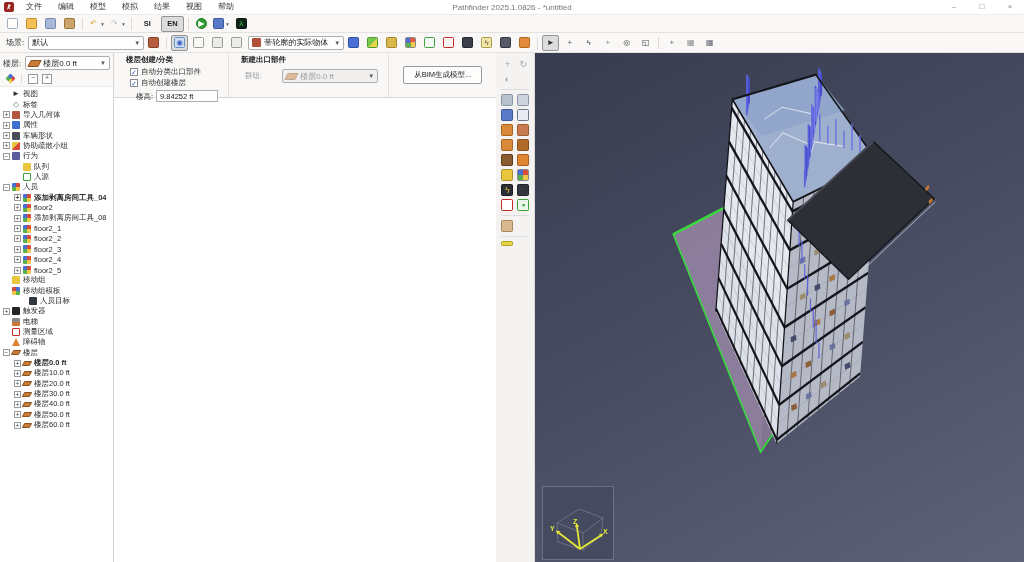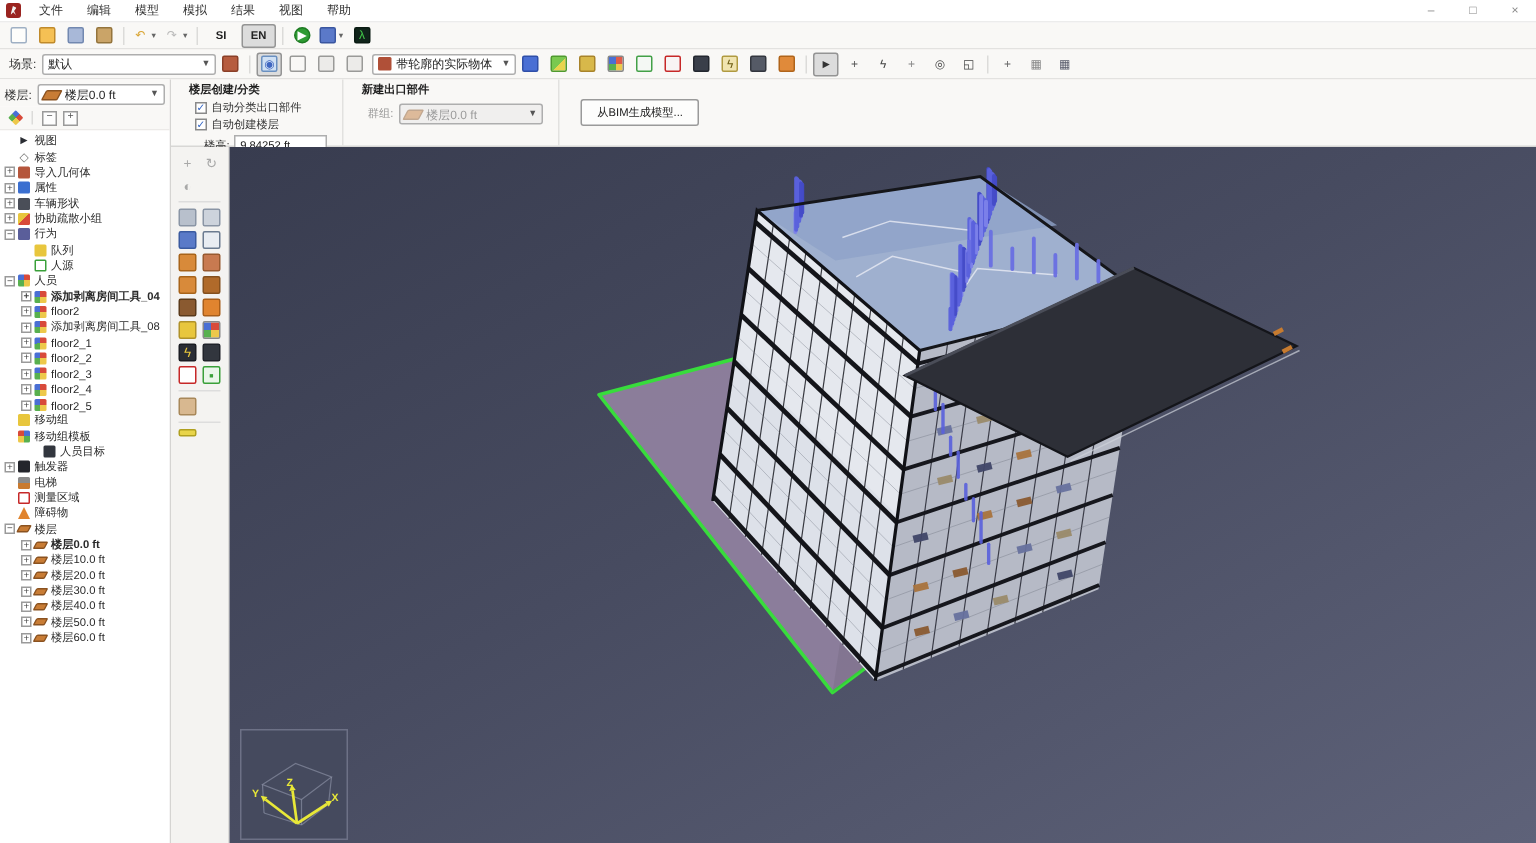--- a/index.html
+++ b/index.html
@@ -47,21 +47,21 @@
   .tree{flex:1;overflow:hidden;padding-top:2px;background:#fff;}
   .trow{display:flex;align-items:center;height:10.35px;white-space:nowrap;}
   .texp{width:7px;height:7px;border:1px solid #9a9a9a;background:#fff;font-size:6.5px;line-height:5.5px;text-align:center;color:#444;margin-right:2px;flex:0 0 auto;box-sizing:border-box;}
   .texp.none{visibility:hidden;}
   .tico{width:8px;height:8px;margin-right:3px;border-radius:1px;flex:0 0 auto;box-sizing:border-box;}
   .tico.glyph{background:transparent!important;font-size:8px;line-height:8px;text-align:center;}
   .tico.cone{background:transparent!important;width:0;height:0;border-left:4px solid transparent;border-right:4px solid transparent;border-bottom:8px solid #e0842f;border-radius:0;}
   .tlab{font-size:7.5px;color:#2b2b2b;}
   .tlab.bold{font-weight:bold;}
 
-  .rightcol{flex:1;display:flex;flex-direction:column;min-width:0;}
+  .rightcol{flex:1;display:flex;flex-direction:row;min-width:0;}
   .propsbar{height:44px;background:#f9f8f6;border-bottom:1px solid #d8d7d5;display:flex;flex:0 0 auto;}
   .psec{padding:2px 10px 2px 12px;border-right:1px solid #e2e1df;}
   .ptitle{font-size:7.5px;font-weight:bold;color:#1f1f1f;margin-bottom:2px;}
   .chkrow{display:flex;align-items:center;margin:1px 0 1px 4px;}
   .chk{width:8px;height:8px;border:1px solid #8a8a8a;background:#fff;margin-right:3px;font-size:7px;line-height:7px;text-align:center;color:#2f62c4;box-sizing:border-box;}
   .plab{font-size:7.5px;color:#333;}
   .plab.dim{color:#9a9a9a;}
   .hrow{display:flex;align-items:flex-end;margin:2px 0 0 10px;}
   .pinput{width:62px;height:12px;border:1px solid #aeaeae;background:#fff;font-size:7.5px;color:#222;padding:0 3px;display:flex;align-items:center;box-sizing:border-box;}
   .grprow{display:flex;align-items:center;margin:4px 0 0 4px;}
@@ -89,20 +89,21 @@
     <span class="appicon"></span>
     <nav class="menus" id="menubar">
         <span class="menuitem">文件</span>
         <span class="menuitem">编辑</span>
         <span class="menuitem">模型</span>
         <span class="menuitem">模拟</span>
         <span class="menuitem">结果</span>
         <span class="menuitem">视图</span>
         <span class="menuitem">帮助</span>
       </nav>
+    <div class="wintitle">Pathfinder 2025.1.0826 - *untitled</div>
     <div class="winctrls" id="winctrls">
         <span class="winbtn">–</span>
         <span class="winbtn">□</span>
         <span class="winbtn">×</span>
       </div>
   </div>
 
   <div class="tbar tb-file" id="tbfile">
       <span class="tbtn">
         <span class="tbi" style="background: rgb(253, 253, 251); border: 1px solid rgb(159, 176, 196);"></span>
@@ -469,21 +470,21 @@
             <span class="plab">自动创建楼层</span>
           </div>
           <div class="hrow">
             <span class="plab" style="margin-right:3px">楼高:</span>
             <span class="pinput">9.84252 ft</span>
           </div>
         </div>
         <div class="psec">
           <div class="ptitle">新建出口部件</div>
           <div class="grprow">
-            <span class="plab dim" style="margin-right:4px">群组:</span>
+            <span class="plab dim" style="margin-right:20px">群组:</span>
             <span class="combo disabled" style="width:96px">
               <span class="floor-ico"></span>
               <span class="cv">楼层0.0 ft</span>
               <span class="arr">▼</span>
             </span>
           </div>
         </div>
         <div class="bimwrap">
           <button class="bimbtn">从BIM生成模型...</button>
         </div>

